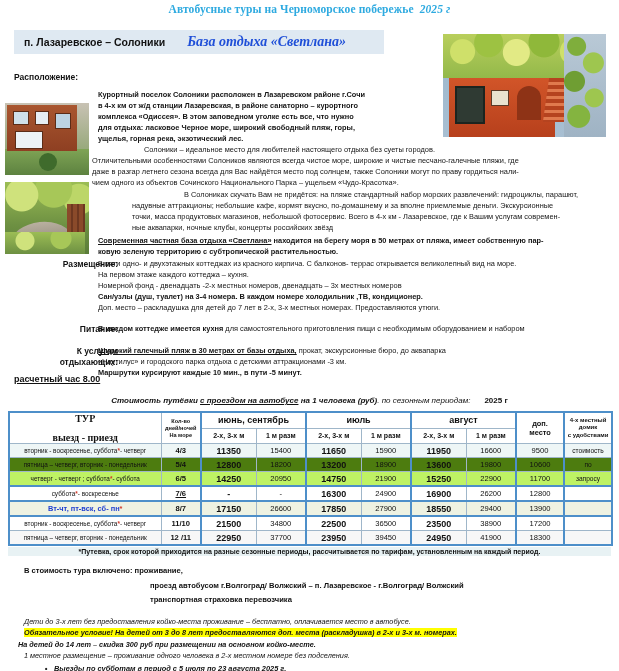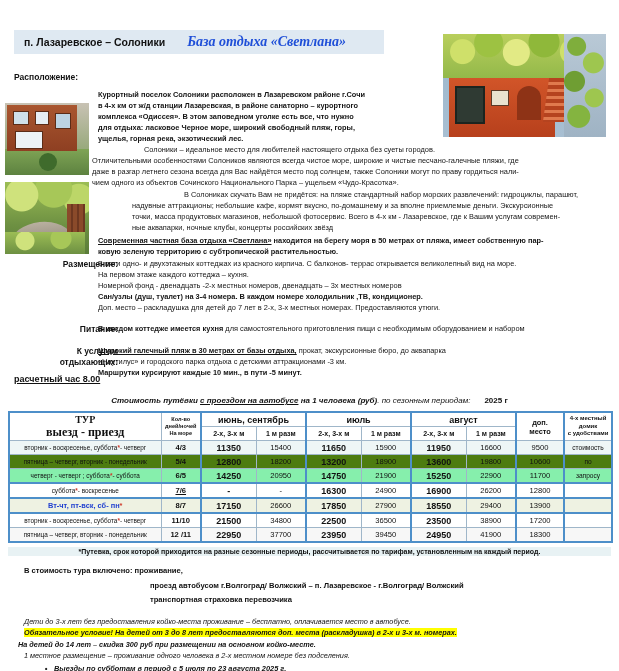--- a/index.html
+++ b/index.html
@@ -178,39 +178,39 @@
   table.price th, table.price td{
     border:1px solid #9fb6c9;
     padding:0 1px;
     text-align:center;
     vertical-align:middle;
     color:#111;
     height:13px;
   }
   table.price th{background:#ffffff;font-weight:bold;}
   .th-tour{font-family:"Liberation Serif","DejaVu Serif",serif;font-size:10px;font-weight:normal;}
-  .th-tour .sub{display:block;font-size:12px;}
+  .th-tour .sub{display:block;font-size:10px;margin-top:8px;}
   .th-kol{font-size:5.6px;font-weight:normal;line-height:7px;}
   .th-kol .b1{display:block;}
   .th-month{font-size:9px;font-weight:bold;}
   .th-sub{font-size:7px;font-weight:bold;}
   .th-dop{font-size:7.4px;font-weight:bold;line-height:9px;}
   .th-dom{font-size:6px;font-weight:bold;line-height:7.5px;}
 
   td.route{font-size:6.4px;text-align:center;}
   td.days{font-weight:bold;font-size:7.6px;}
   td.big{font-weight:bold;font-size:9px;}
   td.sm{font-size:7.6px;}
   td.dop{font-size:7.6px;}
   td.dom{font-size:6.6px;}
   .star{color:#d03a2a;font-weight:bold;}
 
   tr.r1 td{background:#eef6f6;}
   tr.r2 td{background:#4d7c0f;}
-  tr.r3 td{background:#86efac;margin-top:24px;}
+  tr.r3 td{background:#bef264;margin-top:24px;}
   tr.r4 td{background:#ffffff;}
   tr.r5 td{background:#eef2e2;}
   tr.r6 td{background:#ffffff;}
   tr.r7 td{background:#f7f7f7;}
   tr.r5 td.route{color:#1f3fd0;font-weight:bold;font-size:7.4px;}
 
   
   .thickL{border-left:2px solid #4d8fc9 !important;}
   .thickR{border-right:2px solid #4d8fc9 !important;}
   .thickT{border-top:2px solid #4d8fc9 !important;}
@@ -227,20 +227,23 @@
   .fine{position:absolute;font-size:7.3px;font-style:italic;font-weight:bold;color:#111;}
   .hl{background:#ffff00;}
   .bullet{position:absolute;font-size:7.4px;font-style:italic;font-weight:bold;color:#111;}
   .bullet .dot{display:inline-block;width:16px;text-align:center;}
 </style>
 </head>
 <body>
 
 <div class="page">
 
+  <div class="banner">
+    <span>Автобусные туры на Черноморское побережье</span><span class="yr">2025 г</span>
+  </div>
 
   <div class="titlebar">
     <span class="place">п. Лазаревское – Солоники</span>
     <span class="base">База отдыха «Светлана»</span>
   </div>
 
   <div class="photo" id="photo-cottage">
     <div class="bg"></div>
       <div class="house"></div>
       <div class="door"></div>

